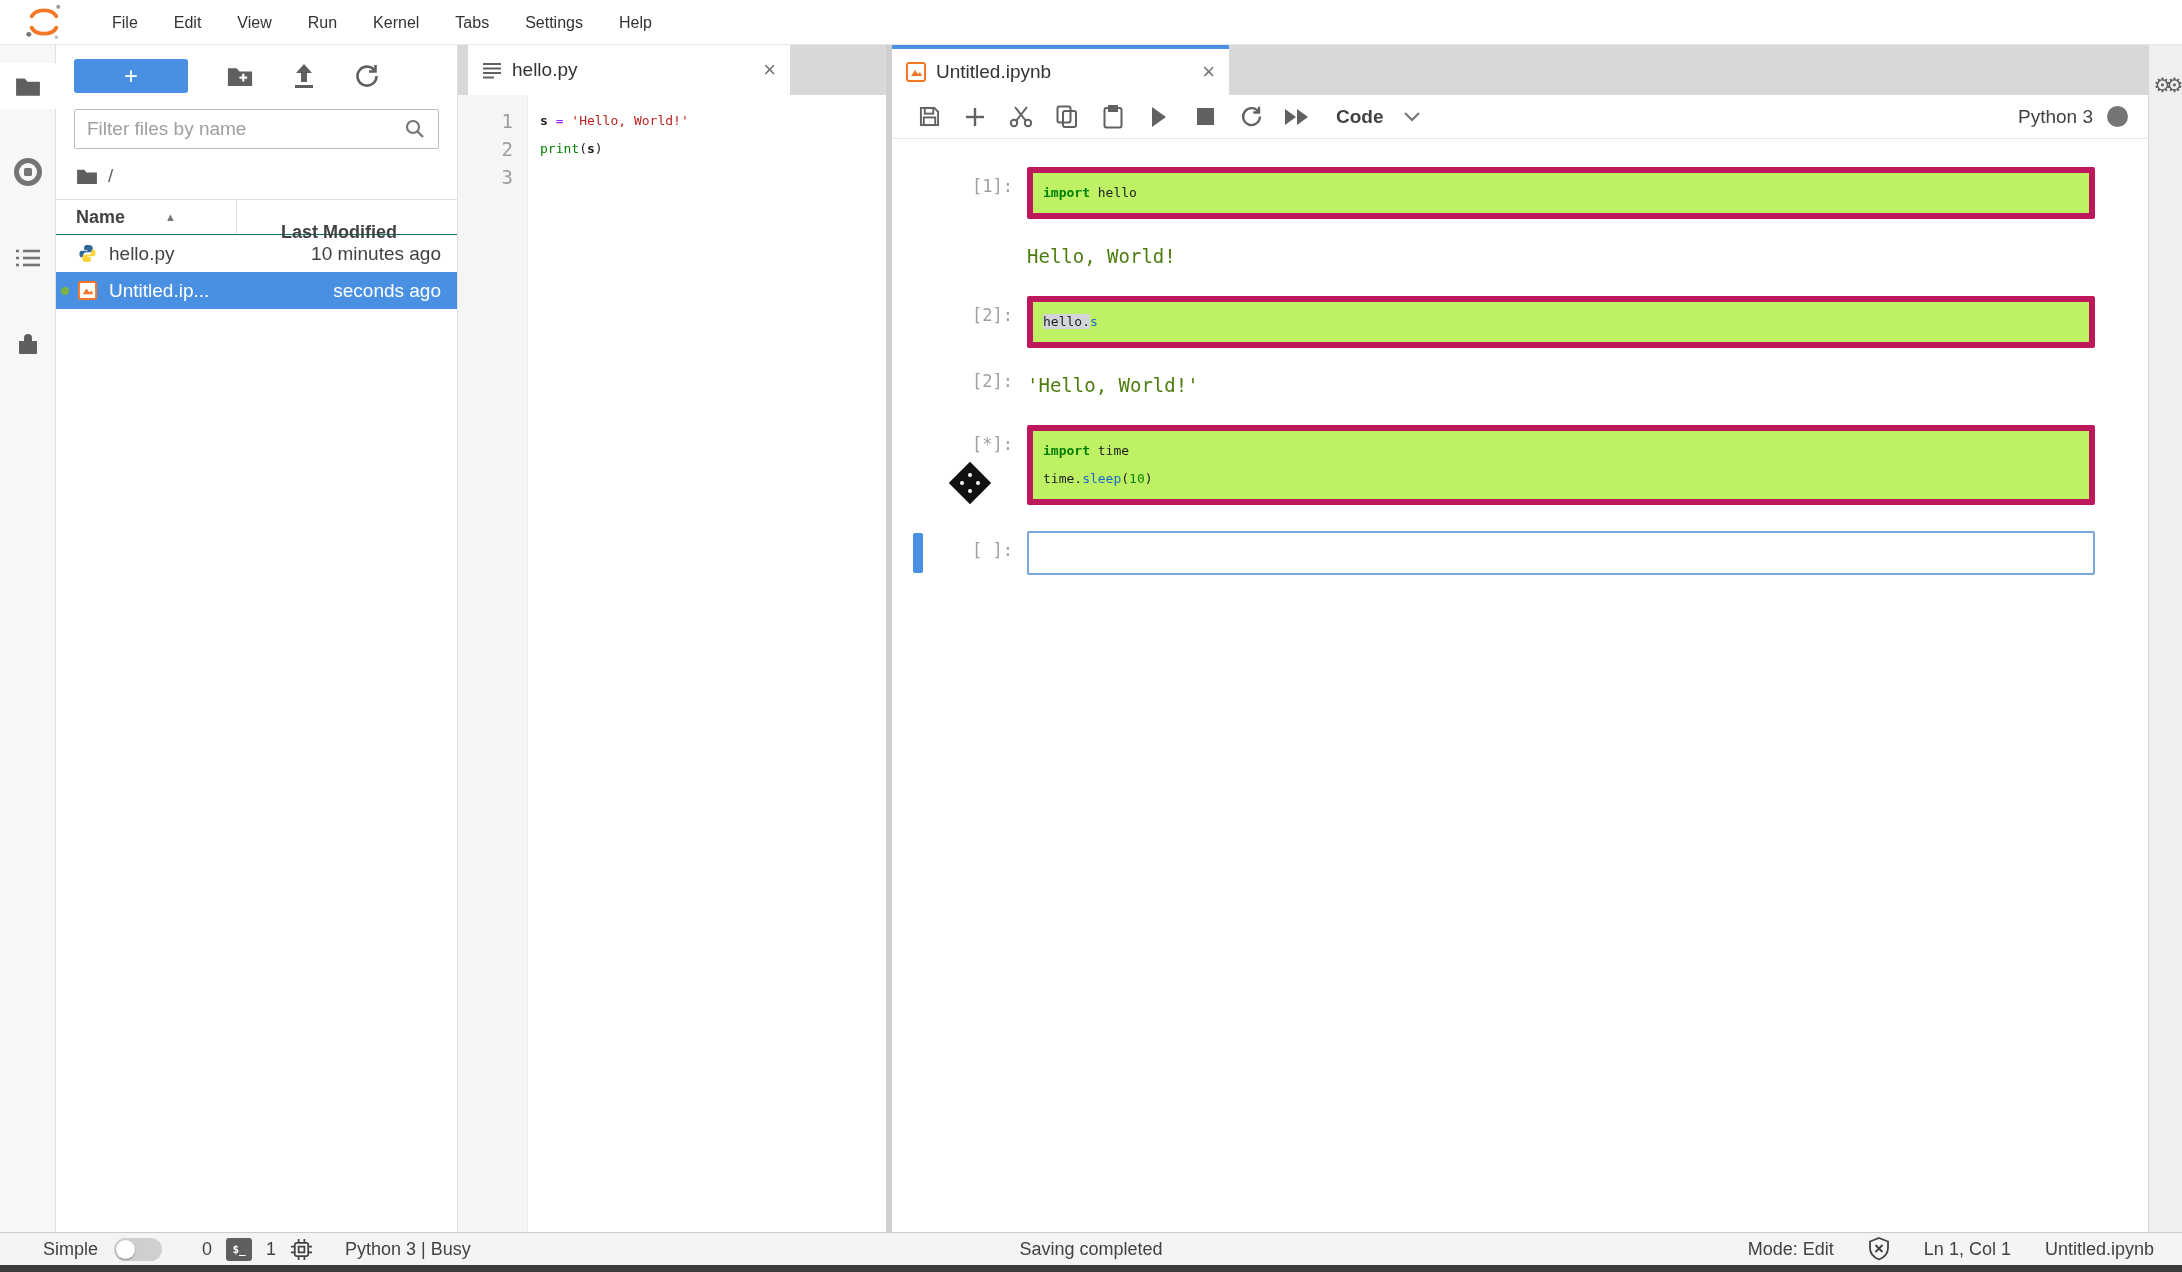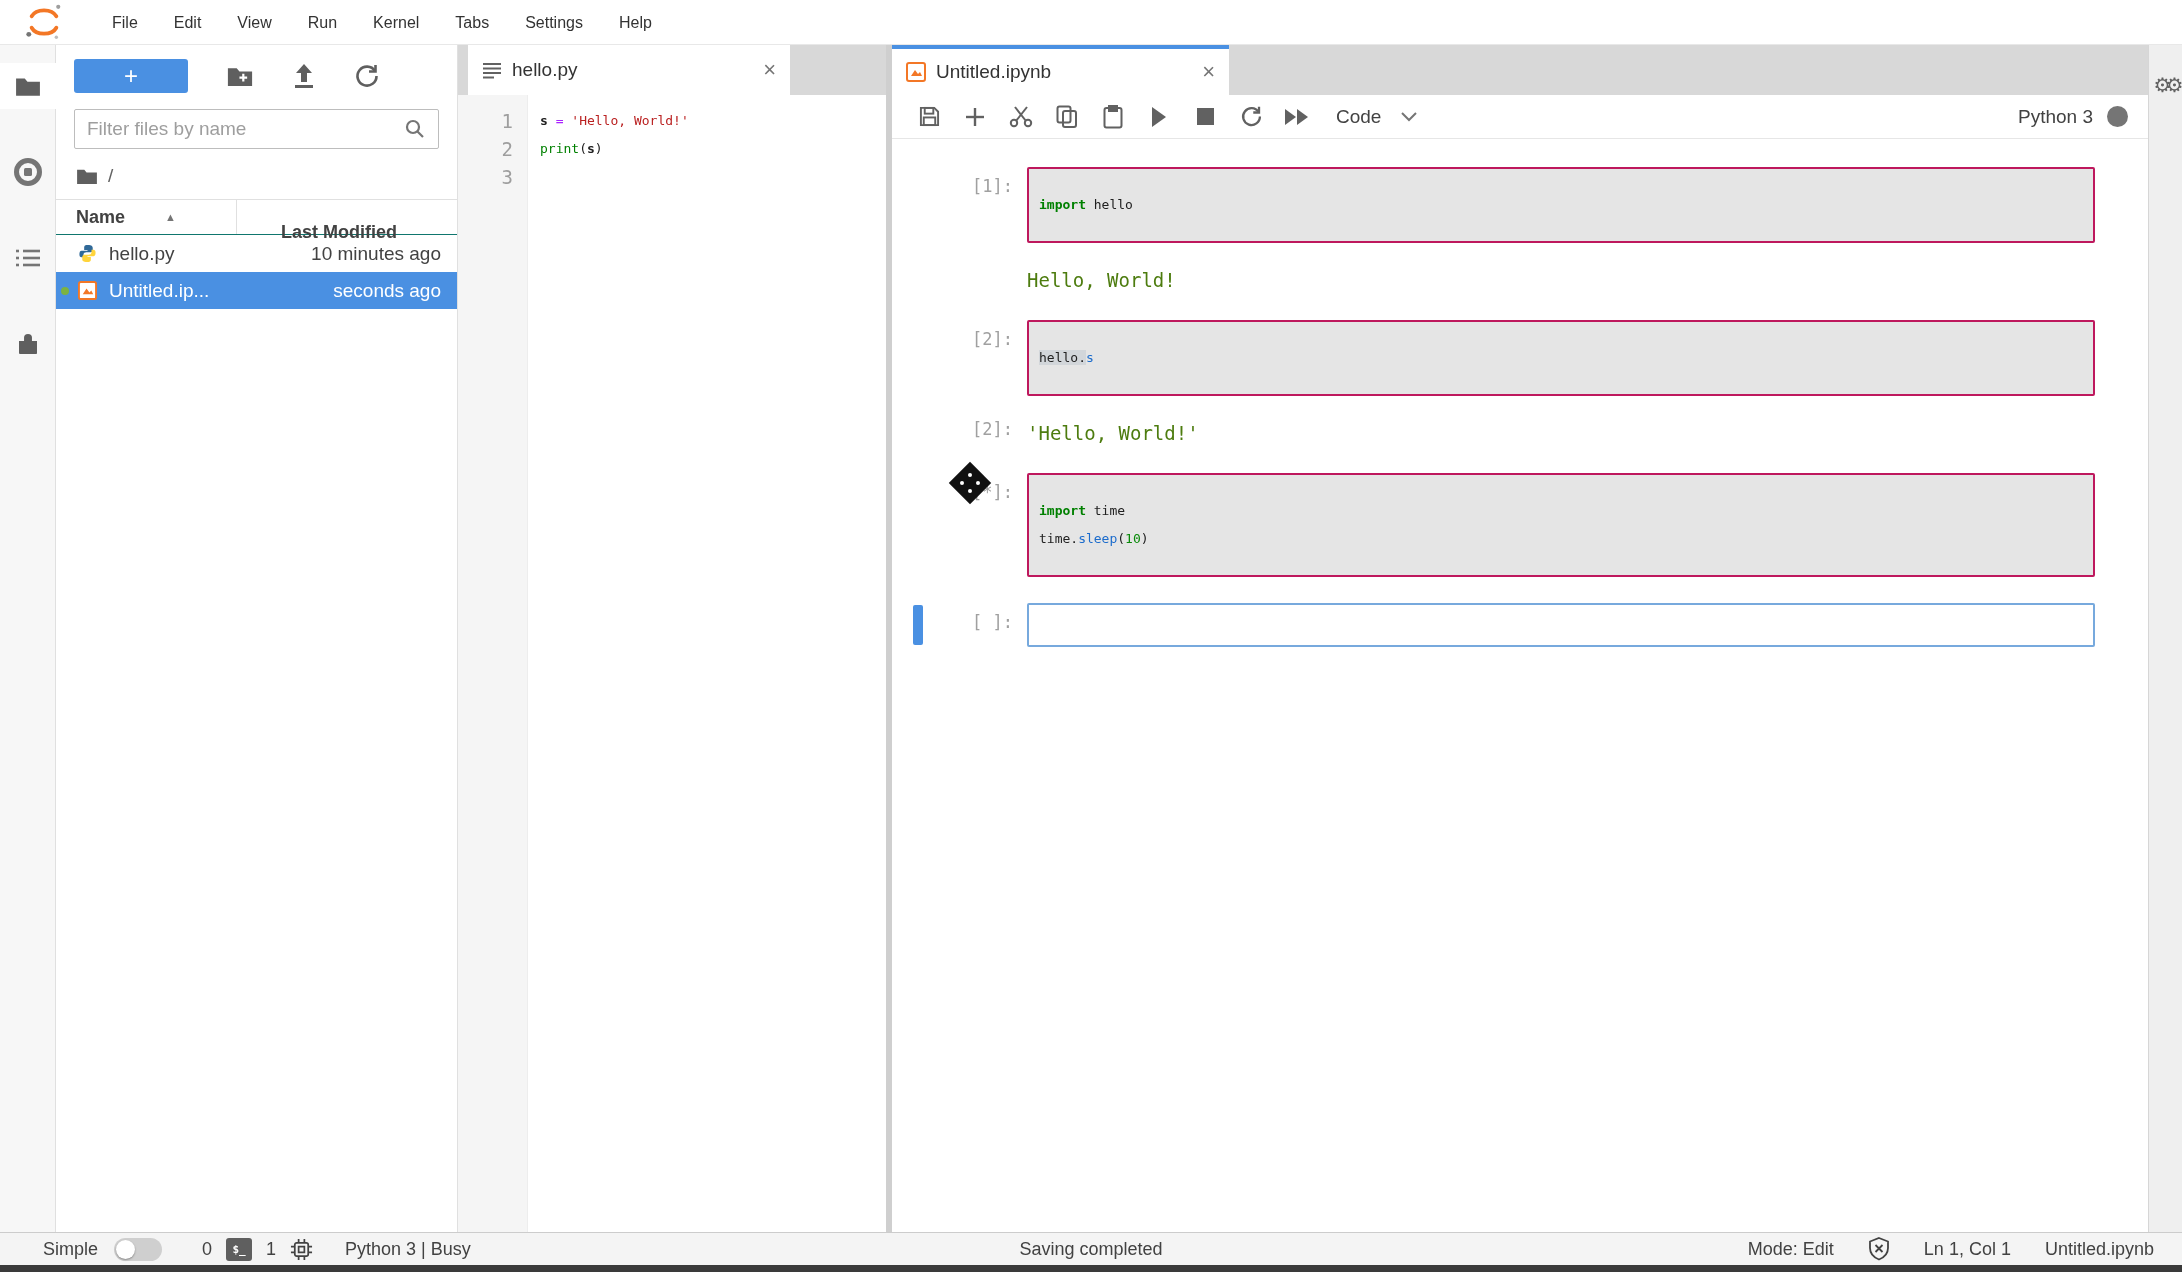--- a/index.html
+++ b/index.html
@@ -83,34 +83,34 @@
   
   #nbpanel { position:absolute; left:886px; top:0; width:1262px; height:100%;
              background:#fff; border-left:6px solid #cfcfcf; }
   #nb-tabbar { height:50px; background:#d8d8d8; display:flex; }
   #nb-tab { width:337px; border-top:4px solid #4a90e2; }
   #nb-toolbar { height:44px; background:#fff; border-bottom:1px solid #e6e6e6;
                 display:flex; align-items:center; padding:0 14px; }
   .tb-btn { background:none; border:none; width:46px; height:36px; display:flex;
             align-items:center; justify-content:center; cursor:pointer; color:#616161; }
   #celltype { display:flex; align-items:center; gap:20px; margin-left:16px; font-size:19px;
-              color:#424242; cursor:pointer; }
+              color:#424242; cursor:pointer;font-weight:bold; }
   #nb-toolbar .spacer { flex:1; }
   #kernel-name { font-size:19px; color:#424242; margin-right:14px; }
   #kernel-status-dot { width:21px; height:21px; border-radius:50%; background:#757575; margin-right:6px; }
 
   
   #nb-cells { padding-top:28px; }
   .cell-block { margin-bottom:26px; }
   .cell-row { display:flex; position:relative; }
   .prompt { width:135px; text-align:right; padding:9px 14px 0 0;
             font-family:"DejaVu Sans Mono", monospace; font-size:17px; color:#a0a0a0;
             white-space:pre; flex:none; }
-  .cell-input { flex:1; margin-right:53px; background:#e5e5e5; border:2px solid #be185d;
-                border-radius:2px; padding:22px 10px; min-height:40px; }
+  .cell-input { flex:1; margin-right:53px; background:#bef264; border:6px solid #be185d;
+                border-radius:2px; padding:6px 10px; min-height:40px; }
   .cell-input.active { background:#fff; border:2px solid #77a9dd; padding:5px 9px; min-height:44px; }
   .collapser { position:absolute; left:21px; top:2px; width:10px; height:40px;
                background:#4a90e2; border-radius:2px; cursor:pointer; }
   .out-row { display:flex; margin-top:14px; }
   .out-text { font-family:"DejaVu Sans Mono", monospace; font-size:19px; line-height:28px;
               color:#4d7c0f; padding-top:9px; white-space:pre; }
 
   
   #rightstrip { position:absolute; left:2148px; top:0; width:34px; height:100%;
                 background:#efefef; border-left:1px solid #d6d6d6; }

